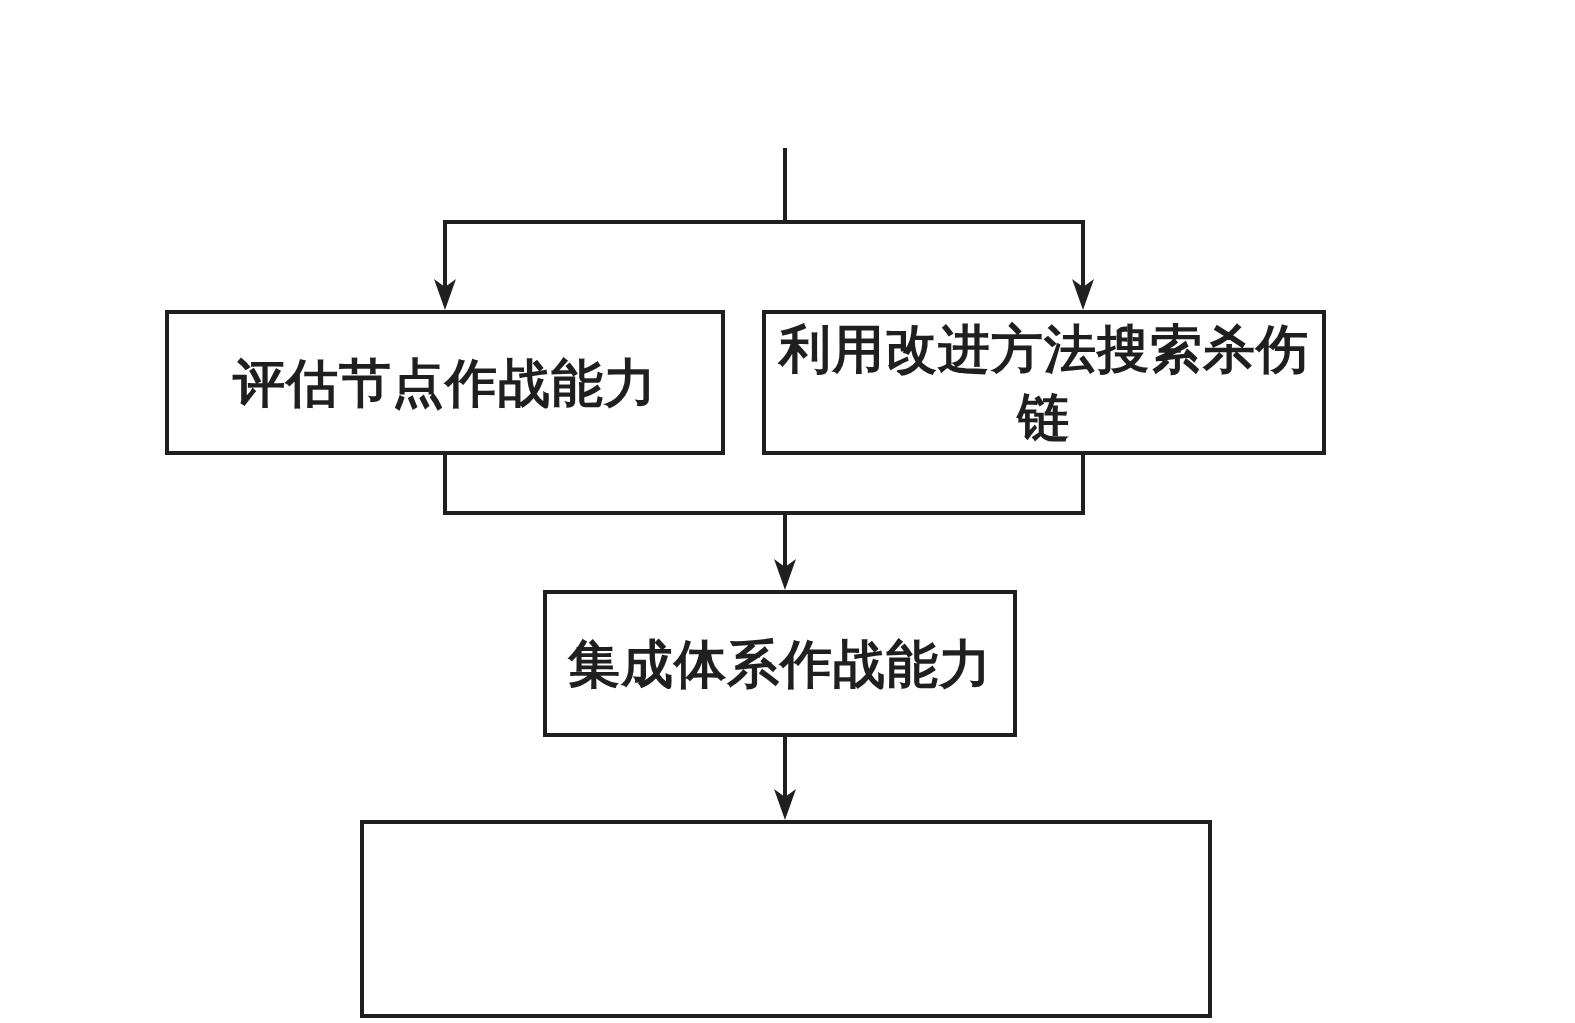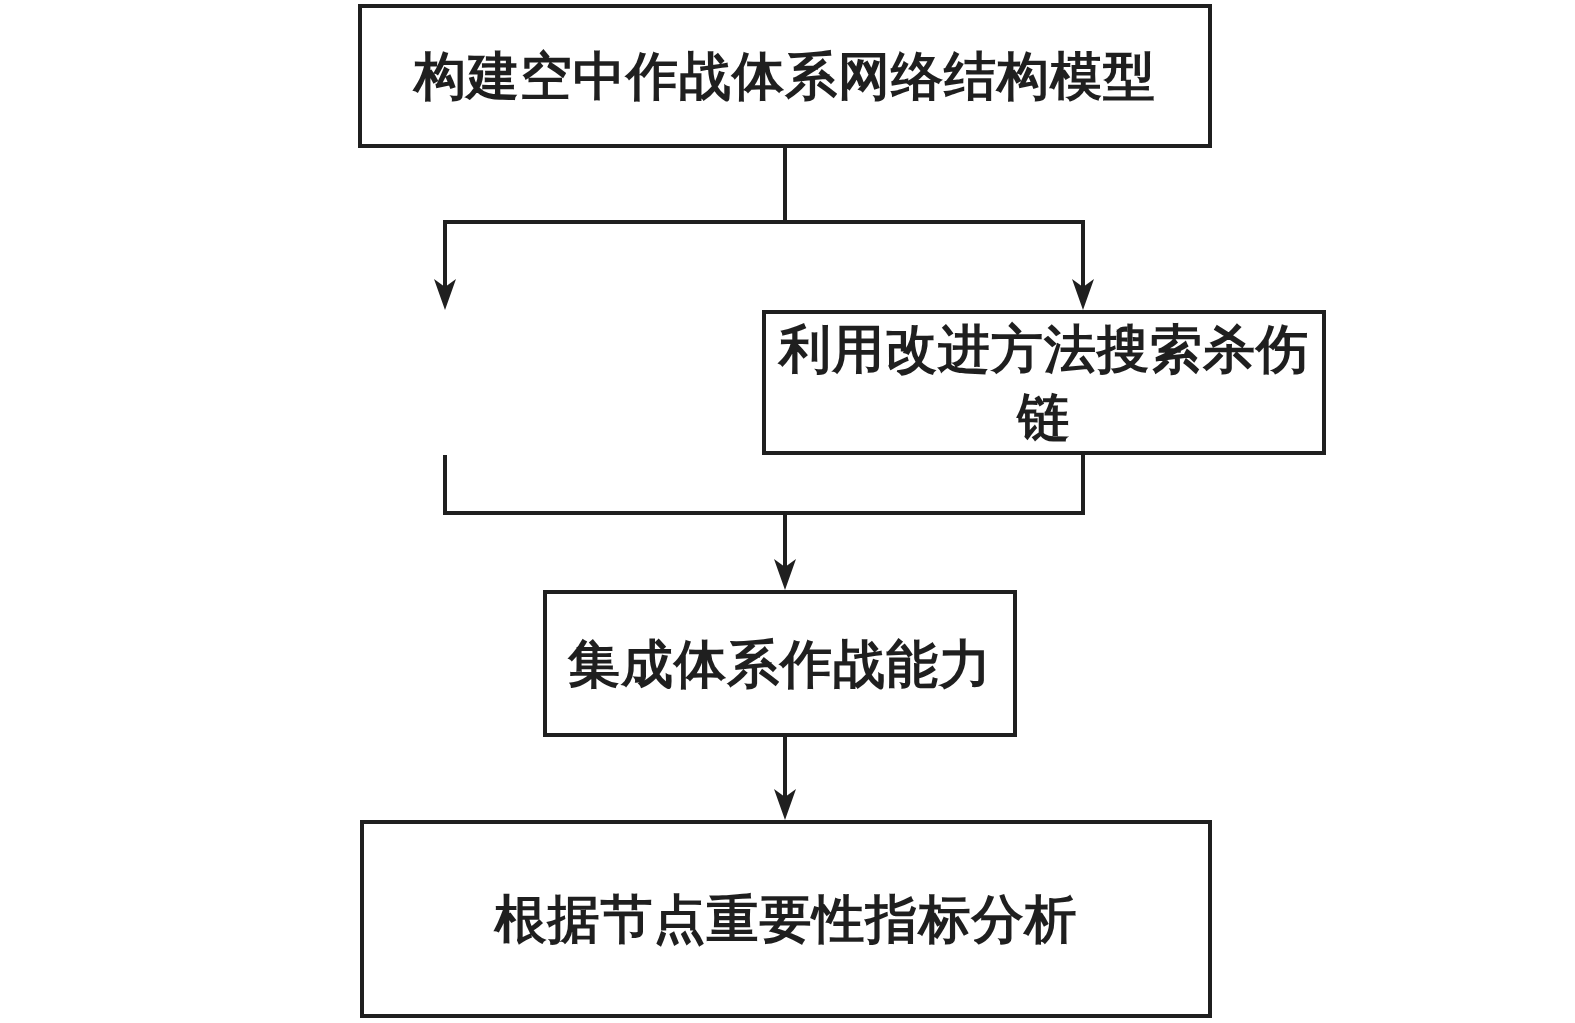--- a/index.html
+++ b/index.html
@@ -67,30 +67,29 @@
       <path d="M785 737 V798"></path>
     </g>
     <g fill="#1f1f1f" stroke="none">
       <polygon points="445,310 434,279 445,287 456,279"></polygon>
       <polygon points="1083,310 1072,279 1083,287 1094,279"></polygon>
       <polygon points="785,590 774,559 785,567 796,559"></polygon>
       <polygon points="785,820 774,789 785,797 796,789"></polygon>
     </g>
   </svg>
 
-  <div class="node node-build">
-    <span>构建空中作战体系网络结构模型</span>
+
+  <div class="node node-evaluate">
+    <span>评估节点作战能力</span>
   </div>
-
 
   <div class="node node-search">
     <span>利用改进方法搜索杀伤链</span>
   </div>
 
   <div class="node node-integrate">
     <span>集成体系作战能力</span>
   </div>
 
   <div class="node node-analyze">
-    <span>根据节点重要性指标分析</span>
   </div>
 
 </div>
 
 </body></html>

